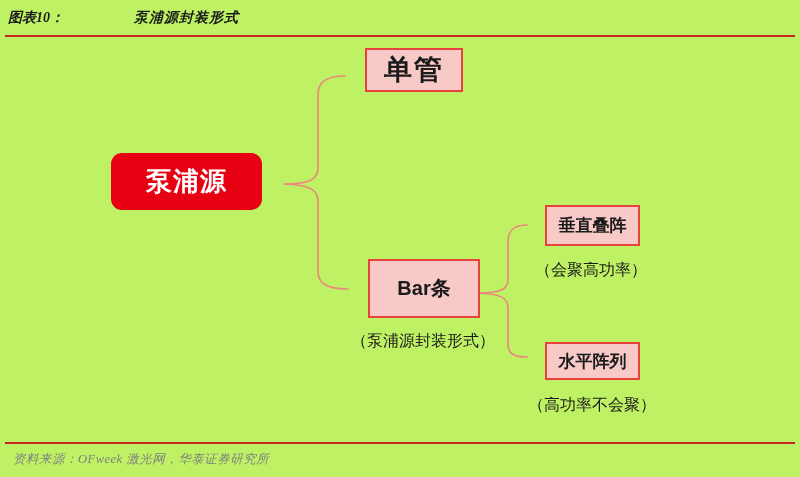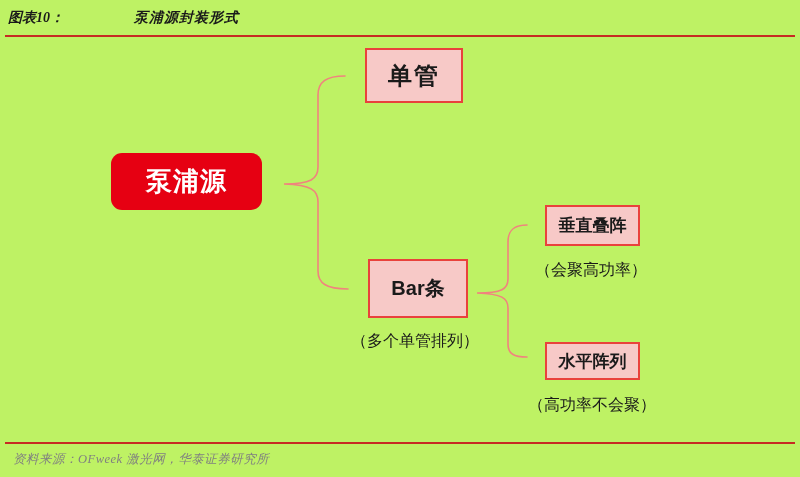--- a/index.html
+++ b/index.html
@@ -52,22 +52,22 @@
   .node.root{
     left:111px;top:153px;width:151px;height:57px;
     background:var(--accent-red);
     border-radius:11px;
     color:#ffffff;font-size:26px;letter-spacing:1px;text-align:center;
   }
   .node.leaf{
     background:var(--node-fill);
     border:2px solid var(--node-border);
   }
-  .n-danguan{left:365px;top:48px;width:98px;height:55px;font-size:24px;letter-spacing:2px;}
-  .n-bar{left:368px;top:259px;width:100px;height:59px;font-size:20px;}
+  .n-danguan{left:365px;top:48px;width:98px;height:44px;font-size:28px;letter-spacing:2px;}
+  .n-bar{left:368px;top:259px;width:112px;height:59px;font-size:20px;}
   .n-vert{left:545px;top:205px;width:95px;height:41px;font-size:17px;}
   .n-horiz{left:545px;top:342px;width:95px;height:38px;font-size:17px;}
   
   .note{
     position:absolute;color:var(--ink);white-space:nowrap;
     font-family:"Liberation Sans",sans-serif;
   }
   .note-danguan{left:372px;top:123px;font-size:17px;}
   .note-bar{left:351px;top:331px;font-size:16px;}
   .note-vert{left:535px;top:260px;font-size:16px;}
@@ -93,21 +93,21 @@
   <svg class="braces" width="800" height="477" viewBox="0 0 800 477" aria-hidden="true">
     <path class="brace" d="M345,76 C326,76 318,82 318,95 L318,167 C318,179 311,184 284,184 C311,185 318,190 318,202 L318,271 C318,283 326,289 348,289"></path>
     <path class="brace" d="M527,225 C514,225 508,230 508,242 L508,279 C508,289 502,293 477,293 C502,294 508,298 508,308 L508,344 C508,354 514,357 527,357"></path>
   </svg>
 
   <div class="node root">泵浦源</div>
 
   <div class="node leaf n-danguan">单管</div>
 
   <div class="node leaf n-bar">Bar条</div>
-  <div class="note note-bar">（多个单管排列）</div>
+  <div class="note note-bar">（泵浦源封装形式）</div>
 
   <div class="node leaf n-vert">垂直叠阵</div>
   <div class="note note-vert">（会聚高功率）</div>
 
   <div class="node leaf n-horiz">水平阵列</div>
   <div class="note note-horiz">（高功率不会聚）</div>
 
   <div class="rule rule-bottom"></div>
   <div class="footer">资料来源：OFweek 激光网，华泰证券研究所</div>
 

